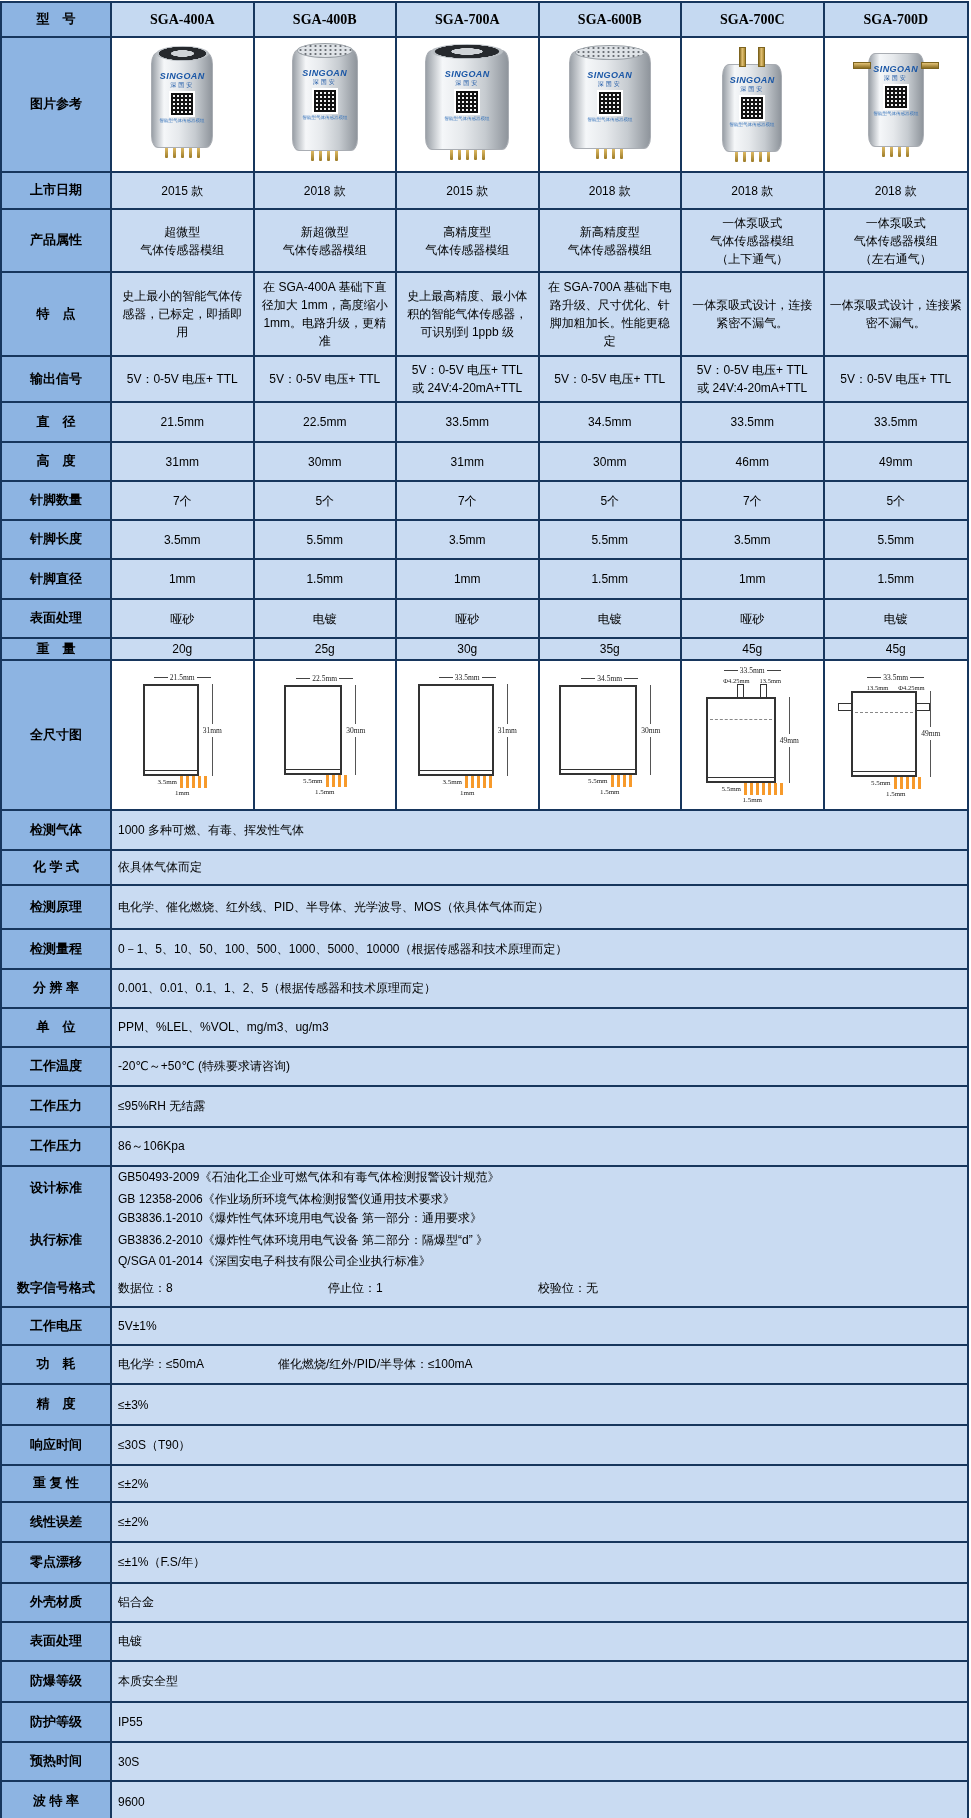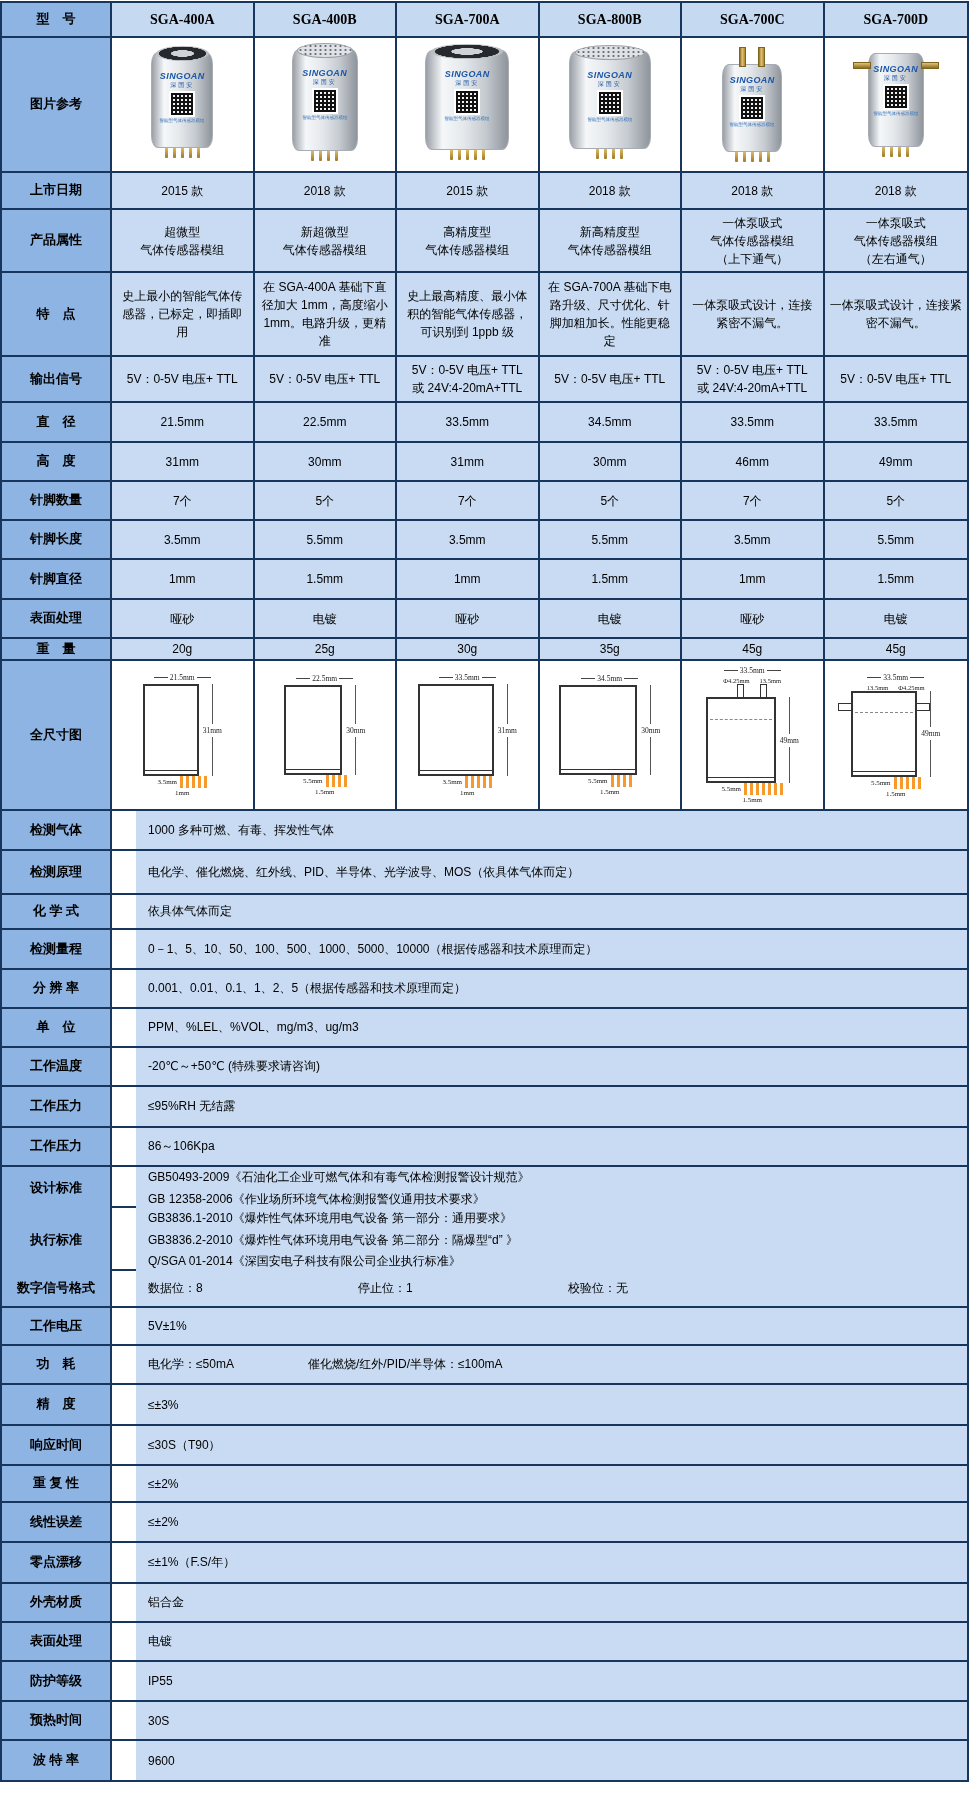--- a/index.html
+++ b/index.html
@@ -21,21 +21,21 @@
   .row>div:last-child{border-right:none;}
   .lbl{background:var(--lblue);font-weight:bold;font-size:13px;text-align:right;line-height:1.3;}
   .mcell{background:var(--hcell);}
   .mcell span{font-family:"Liberation Serif","DejaVu Serif",serif;font-weight:bold;font-size:14px;}
   .vcell{background:var(--cell);font-size:12px;text-align:center;padding:2px 5px;line-height:1.5;}
   .ml{white-space:pre-line;}
   .pcell,.dcell{background:#fff;}
   
   .wr{display:grid;grid-template-columns:110px 1fr;border-bottom:2px solid var(--line);}
   .wr .lbl{border-right:2px solid var(--line);display:flex;align-items:center;justify-content:center;}
-  .wv{background:var(--cell);display:flex;align-items:center;padding-left:12px;font-size:12px;margin-left:24px;}
+  .wv{background:var(--cell);display:flex;align-items:center;padding-left:6px;font-size:12px;}
   .wv.cols{flex-direction:column;align-items:flex-start;justify-content:center;line-height:1.8;}
   .seg1{display:inline-block;min-width:210px;}
   .seg1b{display:inline-block;min-width:160px;}
   
   .sensor{position:relative;display:flex;flex-direction:column;align-items:center;}
   .s-body{position:relative;border-radius:7px/12px;border:1px solid #a9adb3;
     background:linear-gradient(90deg,#9aa0a7,#f5f7f9 20%,#e6e9ec 45%,#c6cbd0 72%,#8f959c);
     display:flex;flex-direction:column;align-items:center;padding-top:14px;}
   .s-top{position:absolute;top:-7px;left:6%;width:88%;height:15px;border-radius:50%;z-index:2;
     background:radial-gradient(ellipse at center,#cfd3d7 30%,#26292d 32% 62%,#b9bec3 64%);}
@@ -90,21 +90,21 @@
     <div class="mcell">
           <span>SGA-400A</span>
         </div>
     <div class="mcell">
           <span>SGA-400B</span>
         </div>
     <div class="mcell">
           <span>SGA-700A</span>
         </div>
     <div class="mcell">
-          <span>SGA-800B</span>
+          <span>SGA-600B</span>
         </div>
     <div class="mcell">
           <span>SGA-700C</span>
         </div>
     <div class="mcell">
           <span>SGA-700D</span>
         </div>
   </div>
 
   <div class="row" style="height:135px">
@@ -711,34 +711,34 @@
   </div>
 
   <div class="wr" style="height:40px">
     <div class="lbl">
           <span>检测气体</span>
         </div>
     <div class="wv">
           <span>1000 多种可燃、有毒、挥发性气体</span>
         </div>
   </div>
+  <div class="wr" style="height:35px">
+    <div class="lbl">
+          <span>化 学 式</span>
+        </div>
+    <div class="wv">
+          <span>依具体气体而定</span>
+        </div>
+  </div>
   <div class="wr" style="height:44px">
     <div class="lbl">
           <span>检测原理</span>
         </div>
     <div class="wv">
           <span>电化学、催化燃烧、红外线、PID、半导体、光学波导、MOS（依具体气体而定）</span>
-        </div>
-  </div>
-  <div class="wr" style="height:35px">
-    <div class="lbl">
-          <span>化 学 式</span>
-        </div>
-    <div class="wv">
-          <span>依具体气体而定</span>
         </div>
   </div>
   <div class="wr" style="height:40px">
     <div class="lbl">
           <span>检测量程</span>
         </div>
     <div class="wv">
           <span>0－1、5、10、50、100、500、1000、5000、10000（根据传感器和技术原理而定）</span>
         </div>
   </div>
@@ -877,20 +877,28 @@
         </div>
   </div>
   <div class="wr" style="height:39px">
     <div class="lbl">
           <span>表面处理</span>
         </div>
     <div class="wv">
           <span>电镀</span>
         </div>
   </div>
+  <div class="wr" style="height:41px">
+    <div class="lbl">
+          <span>防爆等级</span>
+        </div>
+    <div class="wv">
+          <span>本质安全型</span>
+        </div>
+  </div>
   <div class="wr" style="height:40px">
     <div class="lbl">
           <span>防护等级</span>
         </div>
     <div class="wv">
           <span>IP55</span>
         </div>
   </div>
   <div class="wr" style="height:39px">
     <div class="lbl">

